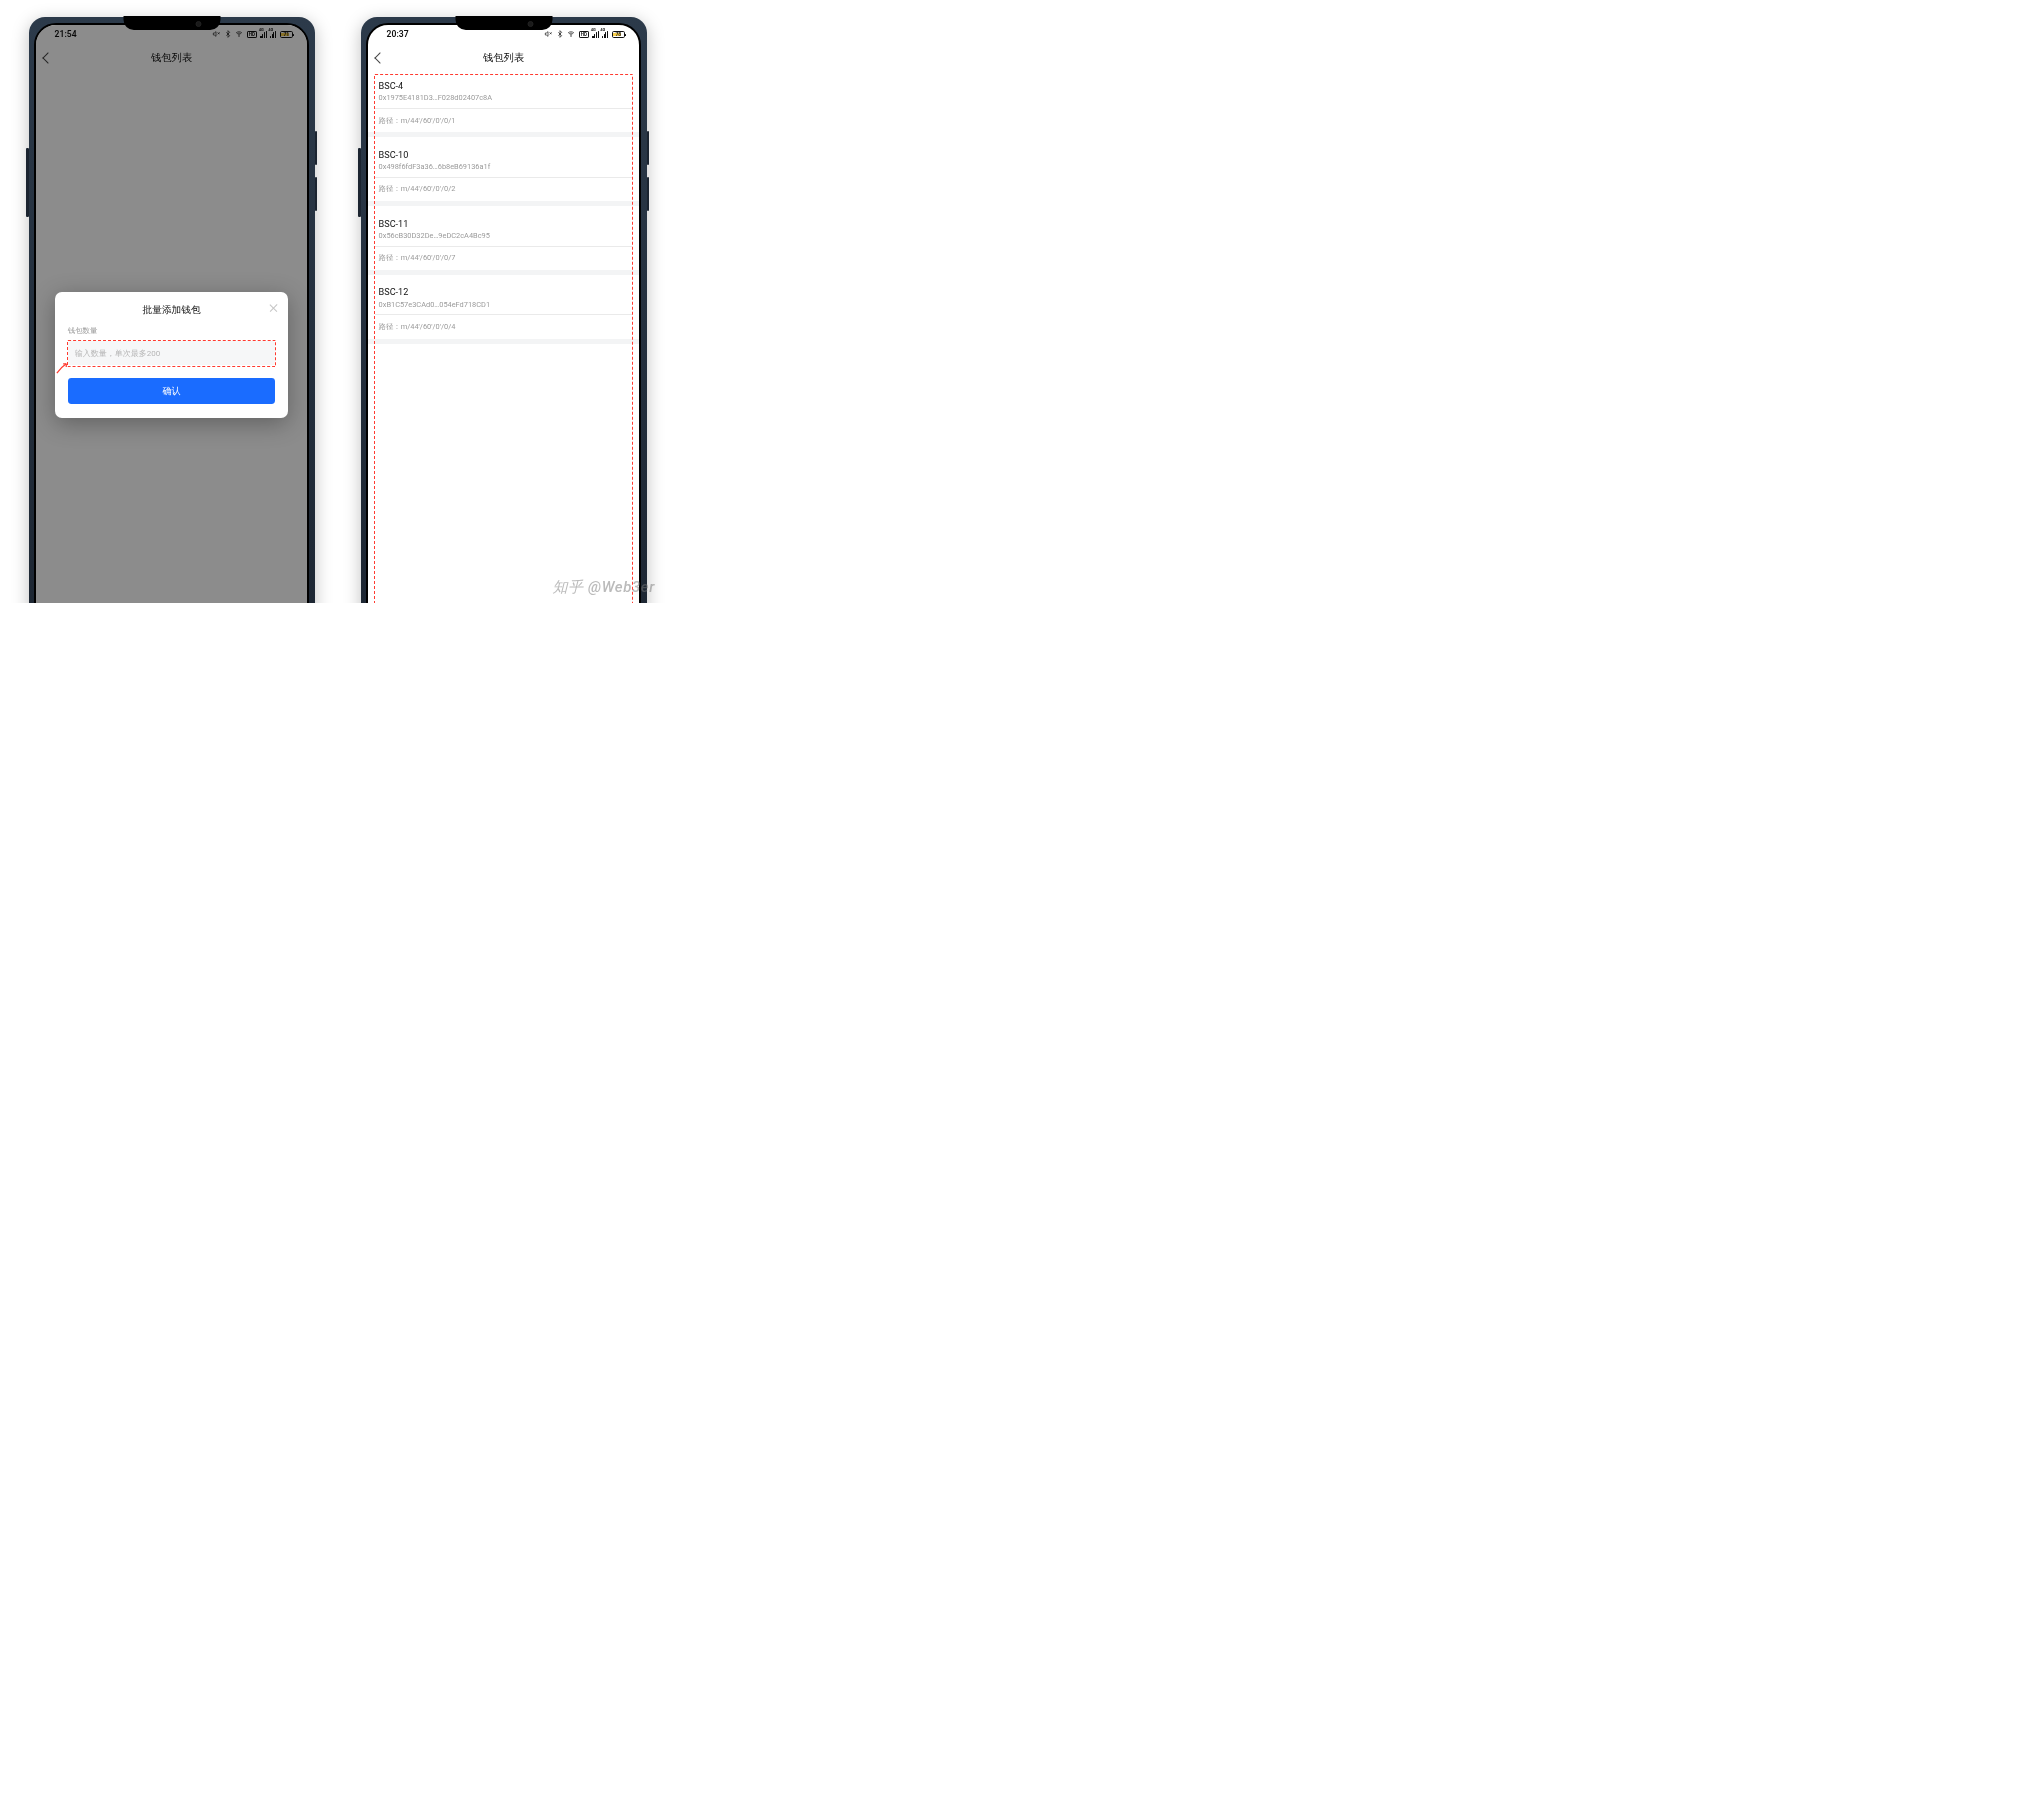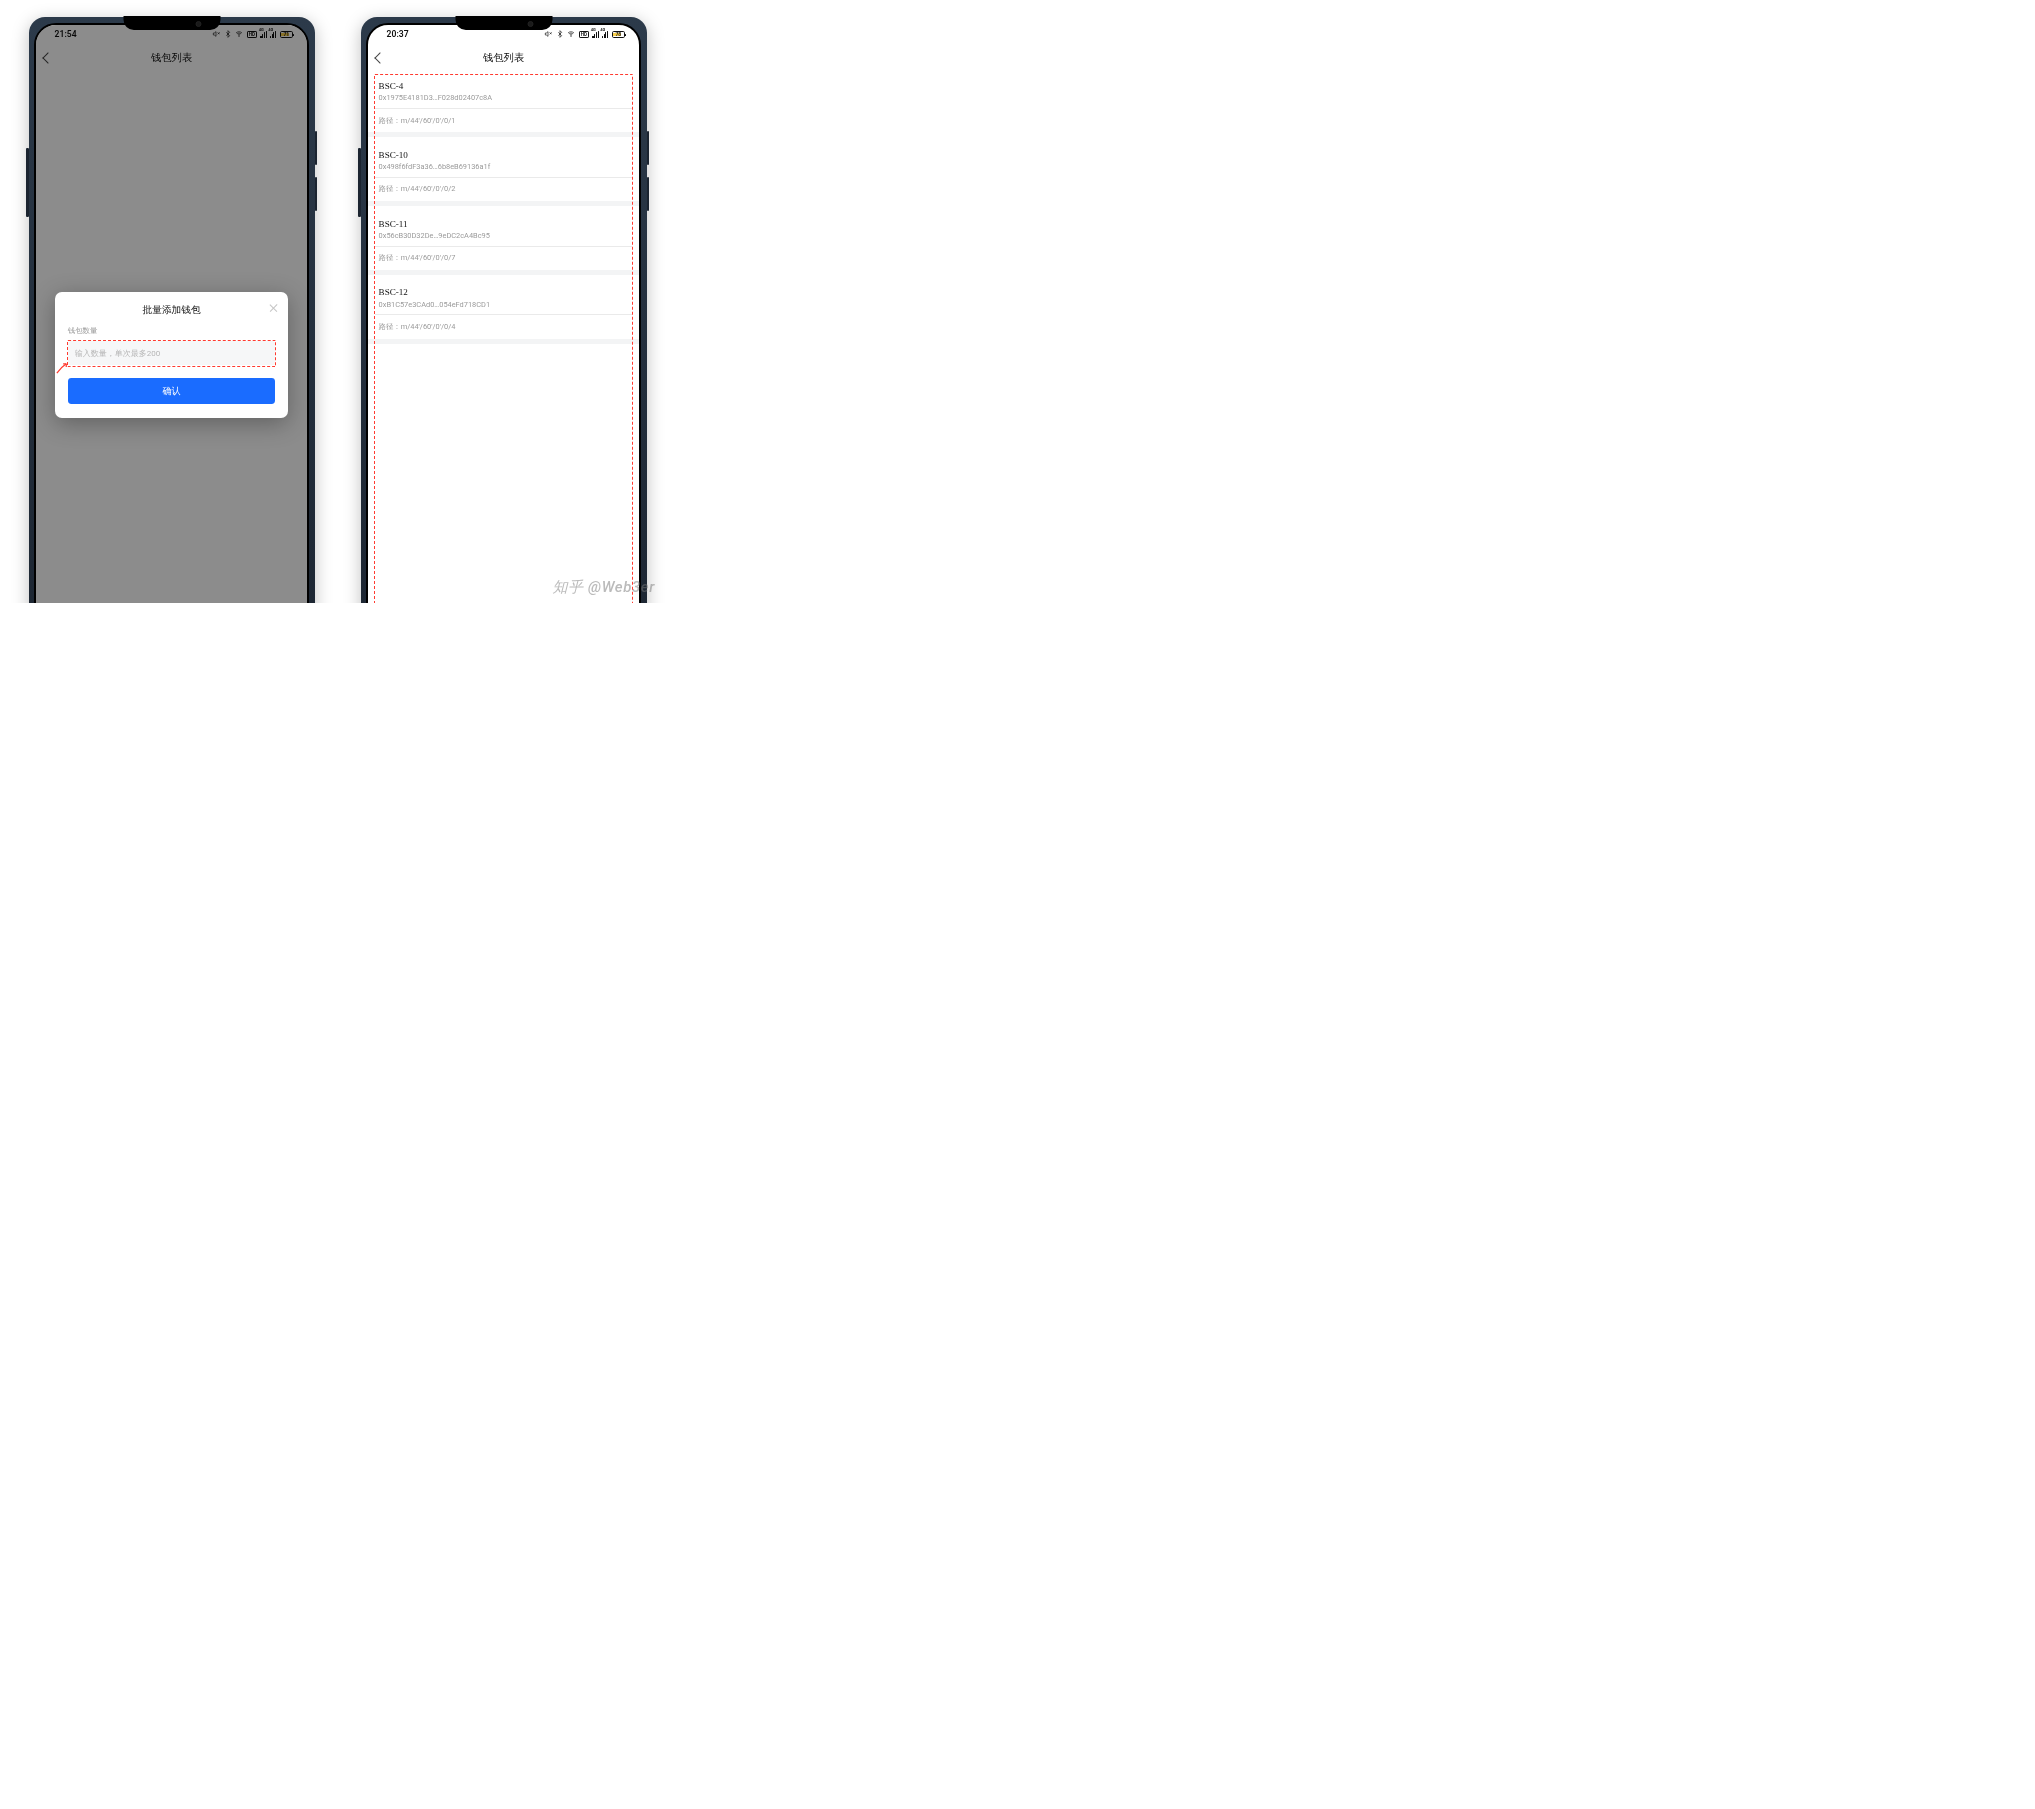--- a/index.html
+++ b/index.html
@@ -95,21 +95,21 @@
 
   
   .content{flex:1;overflow:hidden;display:flex;flex-direction:column;}
 
   
   .wallet-list{flex:1;overflow-y:auto;padding:2.3px 0 0 0;}
   .wallet-card{
     margin:0 6.9px 5.7px 6.9px;background:#fff;
   }
   .wallet-head{padding:6.9px 3.4px 5.7px 3.4px;border-bottom:0.6px solid var(--border-light);}
-  .wname{font-size:9.1px;color:var(--text-dark);margin-bottom:2.3px;font-family:Liberation Serif, serif;}
+  .wname{font-size:9.1px;color:var(--text-dark);margin-bottom:2.3px;}
   .waddr{font-size:7.4px;color:var(--text-light);}
   .wpath{padding:6.9px 3.4px;font-size:7.4px;color:var(--text-light);}
   .wsep{height:4.6px;background:var(--row-gap);margin:0 -6.9px;}
 
   
   .dash-ann{position:absolute;border:1.1px dashed #ff3b30;border-radius:1.1px;pointer-events:none;z-index:500;}
   .red-arrow{position:absolute;z-index:510;pointer-events:none;}
 
   
   .overlay{

